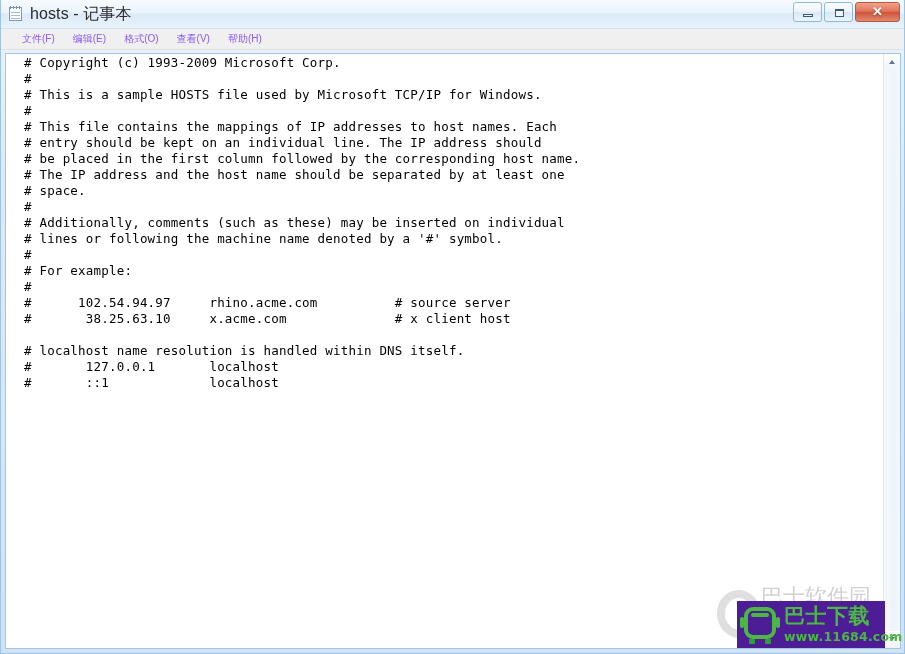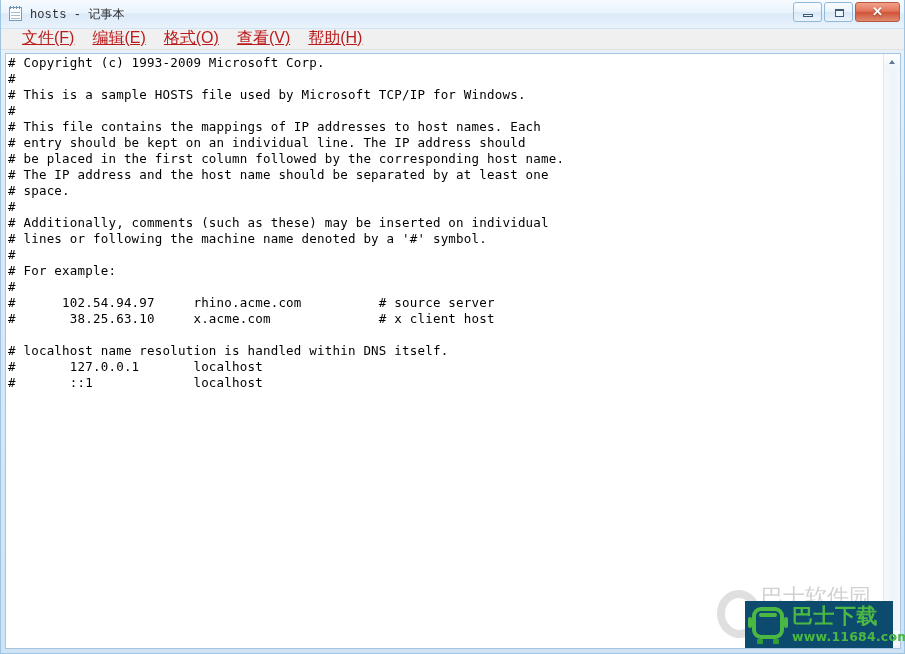--- a/index.html
+++ b/index.html
@@ -44,25 +44,25 @@
   }
 
   .title-icon {
     width: 16px; height: 16px;
     position: relative;
     margin-right: 6px;
     flex: 0 0 16px;
   }
 
   .title-text {
-    font-size: 12px;
+    font-size: 16px;
     color: #2b2b2b;
     letter-spacing: 0.1px;
     white-space: nowrap;
-    font-family: Liberation Mono, monospace;
+    font-family: Liberation Sans, sans-serif;
   }
 
   
   .wincontrols {
     position: absolute;
     right: 4px; top: 2px;
     display: flex;
     gap: 2px;
   }
   .wbtn {
@@ -109,44 +109,44 @@
   .menubar {
     flex: 0 0 21px;
     height: 21px;
     background: #f0f0f0;
     display: flex;
     align-items: center;
     padding-left: 12px;
     border-bottom: 1px solid #e2e2e2;
   }
   .menu-item {
-    font-size: 16px;
-    color: #b91c1c;
+    font-size: 10px;
+    color: #8b5cf6;
     padding: 2px 9px 3px 9px;
     white-space: nowrap;
     cursor: default;
     font-family: "Liberation Sans", sans-serif;
-    text-decoration: underline;
   }
 
   
   .client {
     flex: 1 1 auto;
     position: relative;
     padding: 3px 3px 4px 4px;
     display: flex;
     min-height: 0;
   }
 
   .editor-wrap {
     flex: 1 1 auto;
     display: flex;
     background: #ffffff;
     border: 1px solid #a7c5e0;
     min-width: 0;
+    padding-left: 16px;
   }
 
   .textarea {
     flex: 1 1 auto;
     background: #ffffff;
     overflow: hidden;
     padding: 1px 0 0 2px;
     min-width: 0;
   }
 
@@ -216,25 +216,25 @@
     position: absolute;
     left: 56px; top: -2px;
     font-size: 22px;
     color: rgba(140,140,140,0.40);
     white-space: nowrap;
     font-family: "DejaVu Sans", sans-serif;
   }
 
   .watermark-logo {
     position: absolute;
-    right: 12px;
+    right: 20px;
     bottom: 6px;
     width: 148px;
     height: 47px;
-    background: #0c4a6e;
+    background: #4c1d95;
     display: flex;
     align-items: center;
     padding-left: 2px;
     pointer-events: none;
   }
   .bus-icon {
     position: relative;
     width: 42px; height: 42px;
     flex: 0 0 42px;
   }

